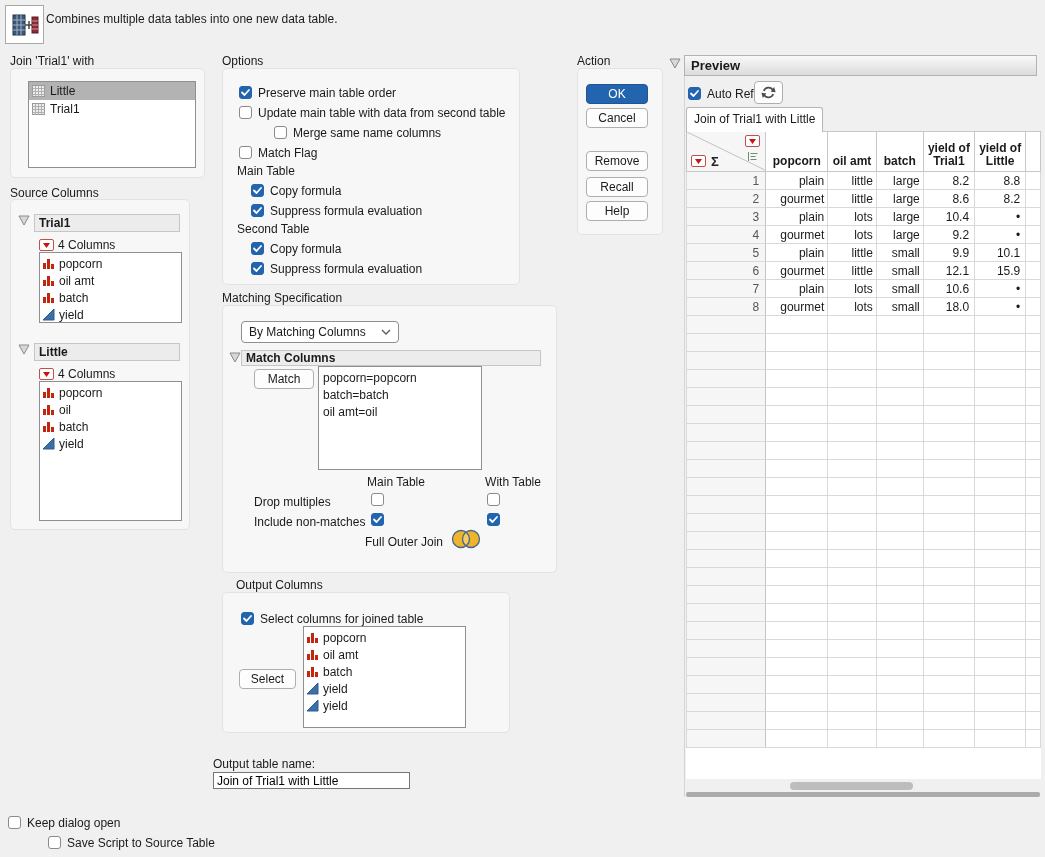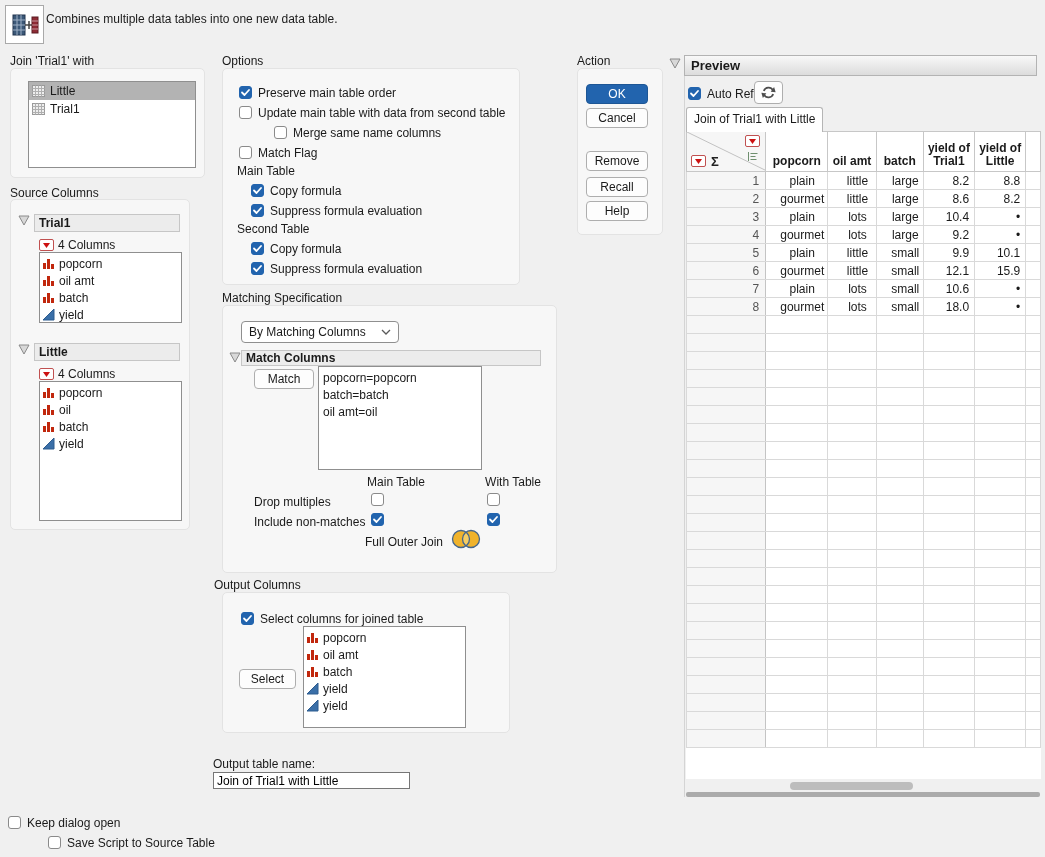--- a/index.html
+++ b/index.html
@@ -49,21 +49,21 @@
   .tab { position:absolute; background:#fff; border:1px solid #b5b5b5; border-bottom:none;
     border-radius:3px 3px 0 0; line-height:23px; padding-left:7px; font-size:12px; z-index:3; }
   .tablewrap { position:absolute; overflow:hidden; background:#fff; }
   table.pv { border-collapse:collapse; table-layout:fixed; font-size:12px; }
   table.pv th, table.pv td { border:1px solid #d9d9d9; height:18px; overflow:hidden; white-space:nowrap; padding:0 3px; }
   table.pv thead th { height:40px; background:#fff; border-color:#c7c7c7; font-weight:bold;
     text-align:center; vertical-align:bottom; padding:0 2px 3px 2px; }
   table.pv thead th .hname { white-space:normal; line-height:13px; }
   table.pv th.corner { background:#f6f6f6; position:relative; padding:0; }
   table.pv td.rowhead { background:#f6f6f6; color:#555; text-align:right; padding-right:6px; border-right:1px solid #c4c4c4; }
-  table.pv td.txt { text-align:center; padding-left:14px; }
+  table.pv td.txt { text-align:right; padding-left:14px; }
   table.pv td.num { text-align:right; padding-right:5px; }
   .corner-dd1 { position:absolute; left:4px; bottom:4px; }
   .sigma { position:absolute; left:24px; bottom:2px; font-size:13px; color:#222; }
   .corner-dd2 { position:absolute; right:5px; top:3px; }
   .rows-glyph { position:absolute; right:7px; top:19px; line-height:0; }
   .diag { position:absolute; left:0; top:0; }
   .scroll-thumb { position:absolute; background:#bdbdbd; border-radius:4px; }
   .scroll-track { position:absolute; background:#ababab; border-radius:2px; }
   .vline { position:absolute; background:#d4d4d4; }
 </style>
@@ -306,21 +306,21 @@
       <svg width="34" height="22" viewBox="0 0 34 22">
         <circle cx="12" cy="11" r="8.5" fill="#f0b32c"></circle>
         <circle cx="22" cy="11" r="8.5" fill="#f0b32c"></circle>
         <ellipse cx="17" cy="11" rx="3.4" ry="6.6" fill="#f6cd62"></ellipse>
         <circle cx="12" cy="11" r="8.5" fill="none" stroke="#44668c" stroke-width="1.3"></circle>
         <circle cx="22" cy="11" r="8.5" fill="none" stroke="#44668c" stroke-width="1.3"></circle>
       </svg>
     </span>
   </div>
 
-  <div class="abs lbl" style="left:214px;top:578px;">Output Columns</div>
+  <div class="abs lbl" style="left:236px;top:578px;">Output Columns</div>
   <div class="panel" style="left:222px;top:592px;width:288px;height:141px;">
     <div class="cbrow" style="left:18px;top:18px;">
       <span class="cb checked">
           <svg width="11" height="11" viewBox="0 0 11 11">
             <path d="M2 5.5 4.5 8 9 3" stroke="#fff" stroke-width="1.8" fill="none" stroke-linecap="round" stroke-linejoin="round"></path>
           </svg>
         </span>
       <span class="lbl">Select columns for joined table</span>
     </div>
     <div class="btn" style="left:16px;top:36px;width:57px;height:20px;margin-top:40px;">Select</div>

